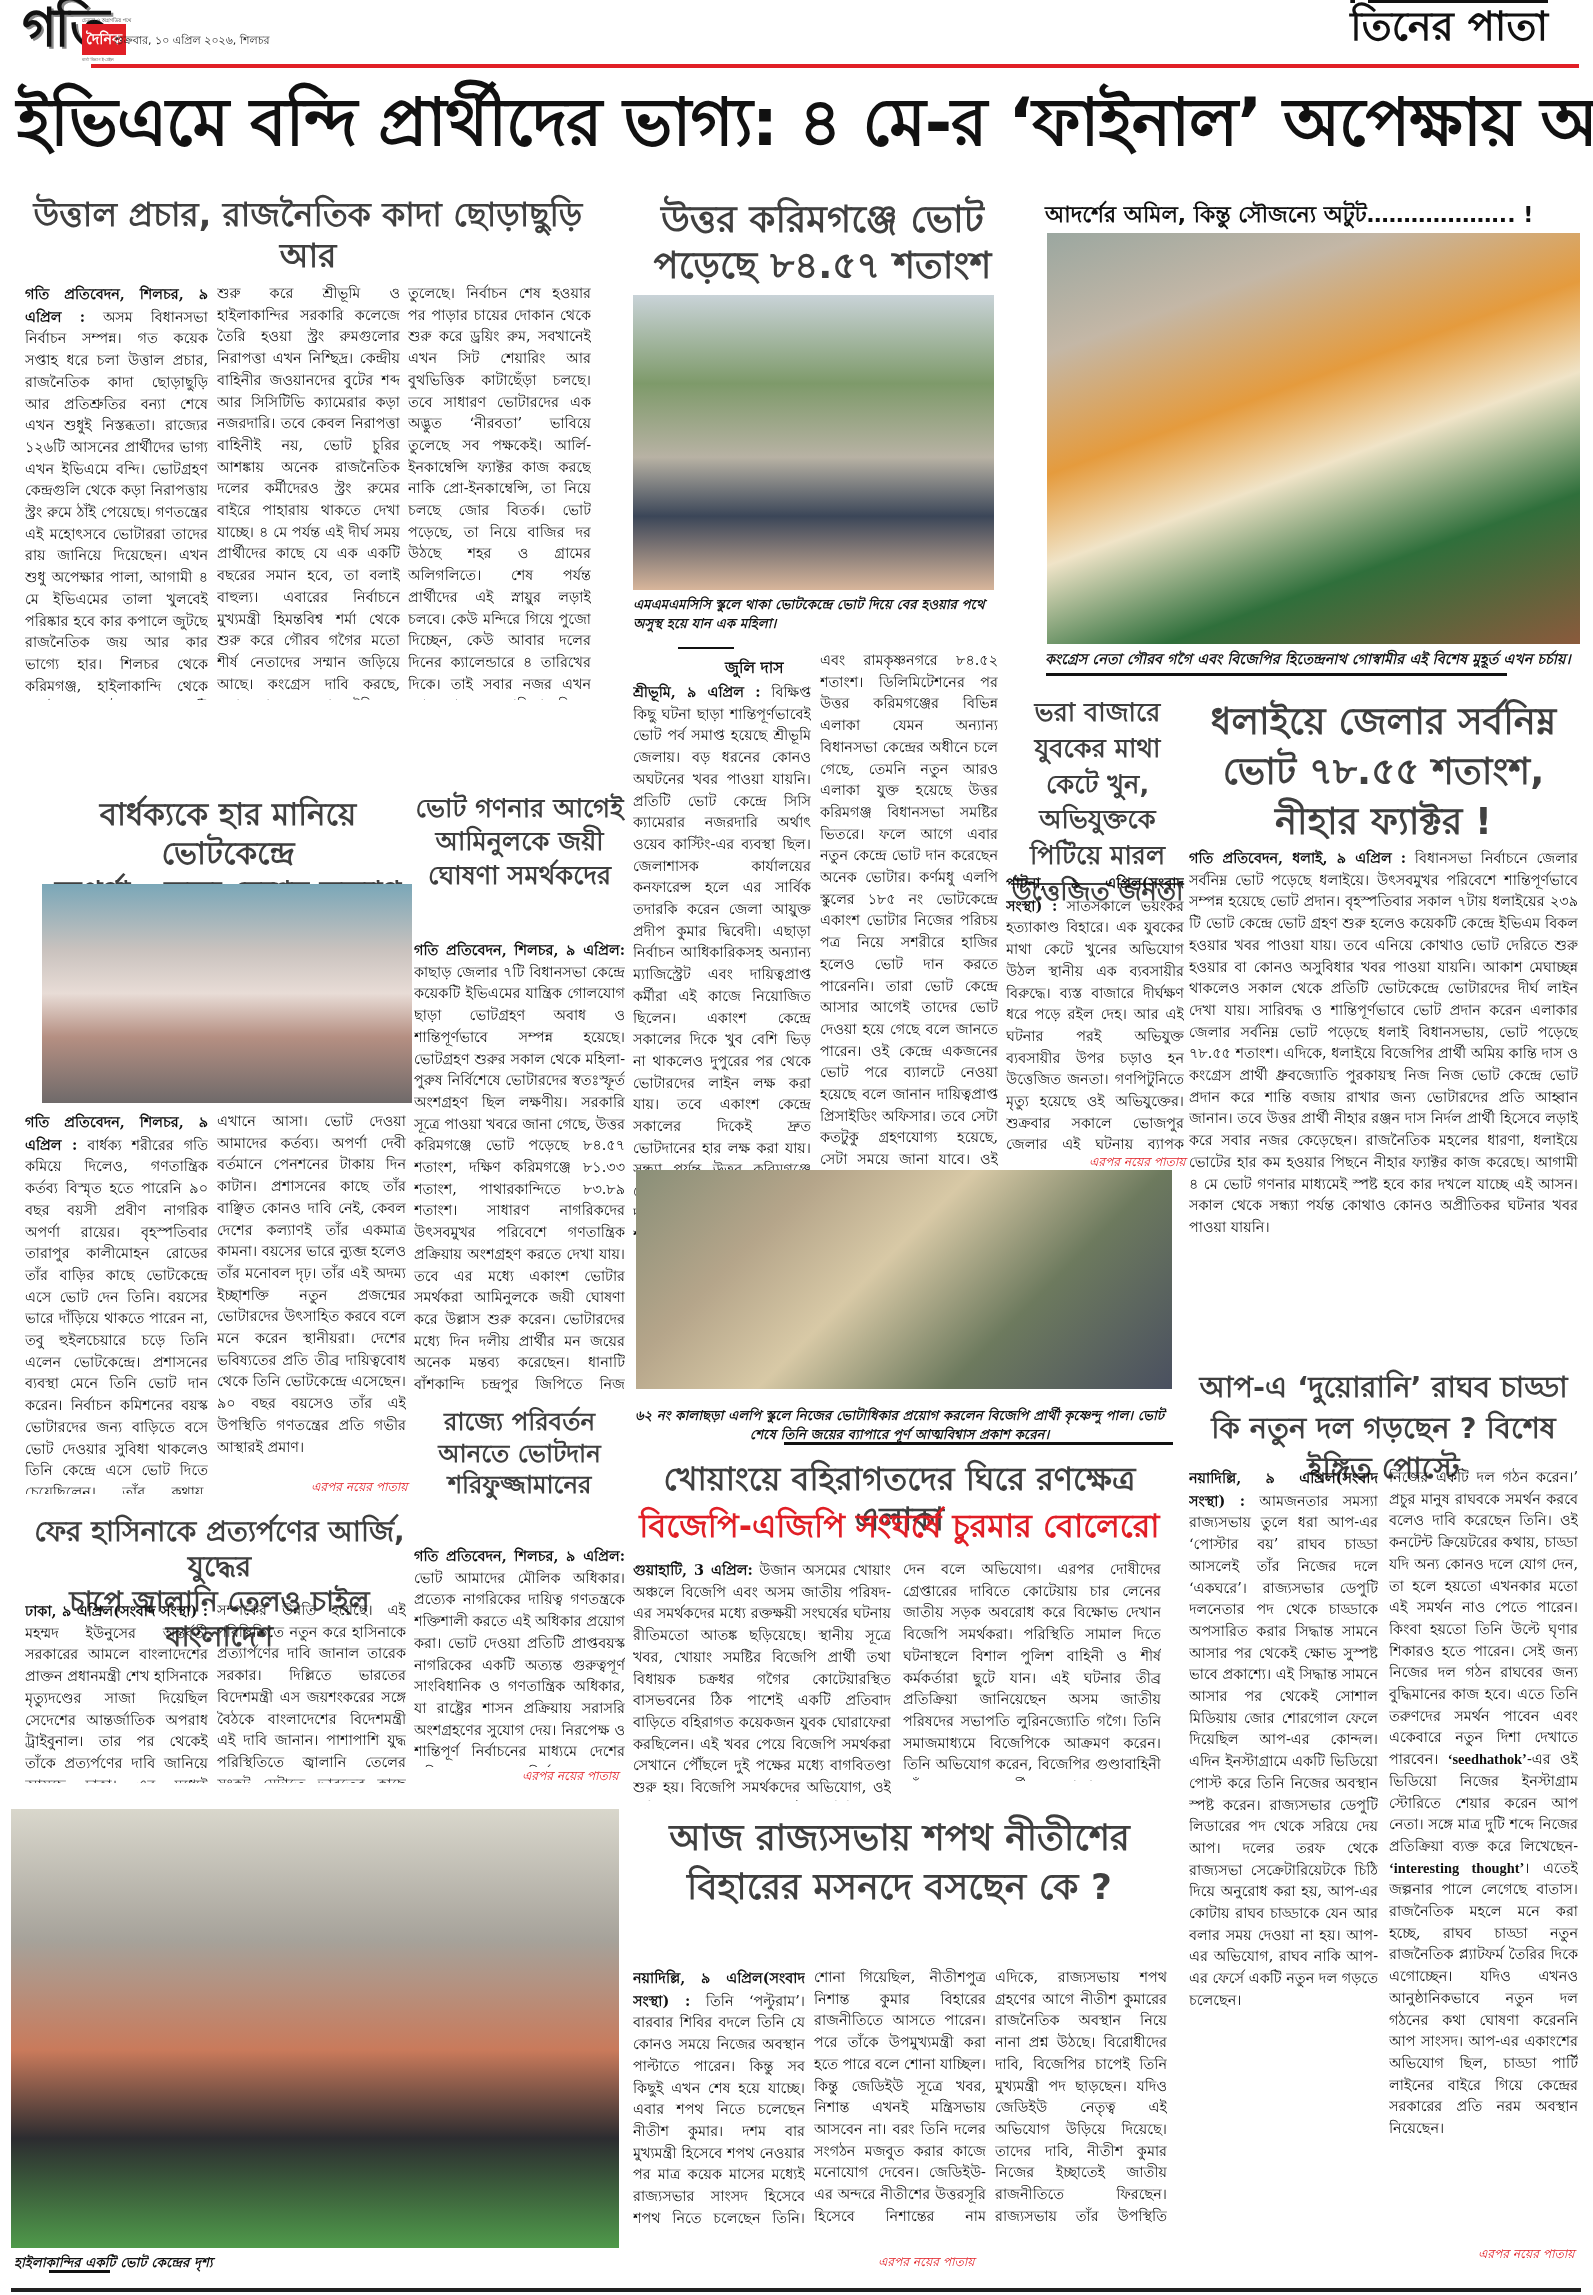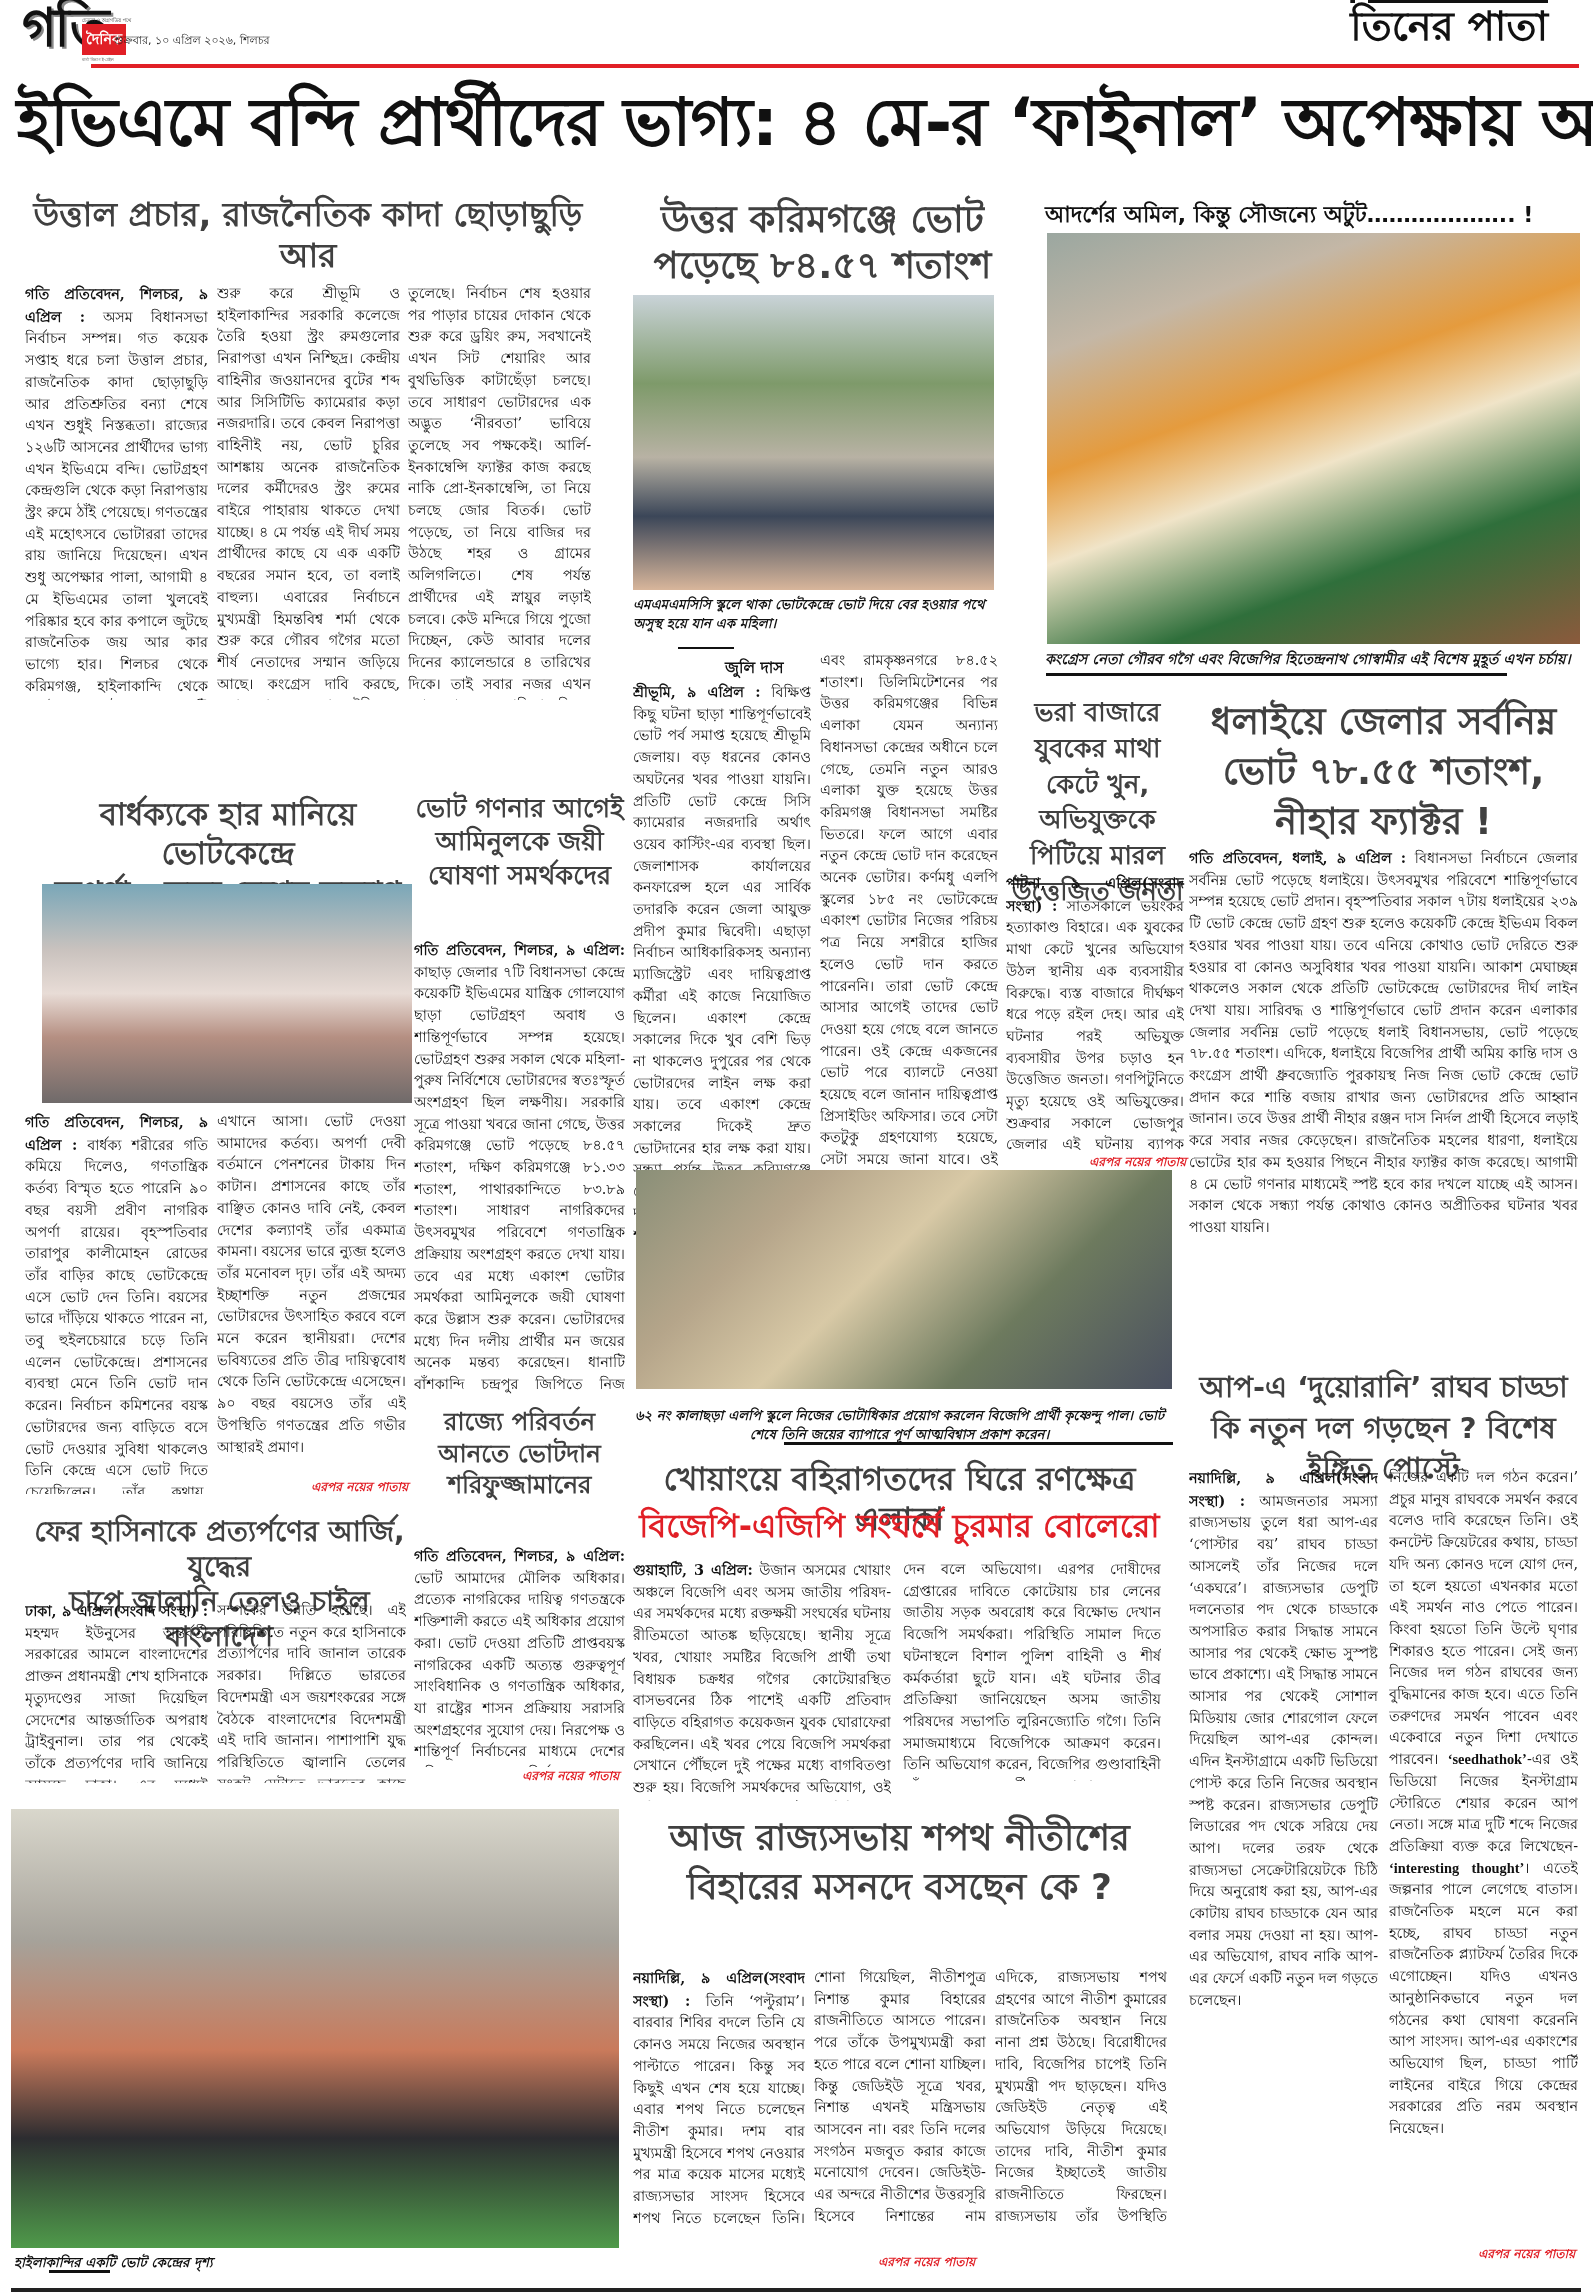--- a/index.html
+++ b/index.html
@@ -17,21 +17,21 @@
   .col-headline { font-weight: bold; text-align: center; line-height: 1.25; color: #404040; }
   .body-text { font-size: 14.4px; line-height: 21.7px; text-align: justify; color: #111; overflow: hidden; font-family: "DejaVu Serif", serif; }
   .byline { font-weight: bold; }
   .photo { background: linear-gradient(135deg, #8a8f78 0%, #b5a58a 25%, #d8c9a6 45%, #6d7a5e 70%, #4a5060 100%); }
   .photo.p-orange { background: linear-gradient(160deg, #9ba7a0 0%, #c4b7a6 20%, #e59b3d 40%, #f0e4c8 55%, #2f6f3b 75%, #8b5a3c 100%); }
   .photo.p-elder { background: linear-gradient(180deg, #7aa7b8 0%, #c9c2be 30%, #e8dcd6 50%, #b58f82 70%, #6f6a6a 100%); }
   .photo.p-street { background: linear-gradient(180deg, #c9d3d8 0%, #7e9a6a 30%, #b8b2a4 55%, #3b4658 75%, #d8b69b 100%); }
   .photo.p-queue { background: linear-gradient(180deg, #d9d7cc 0%, #a6a29a 30%, #c97a5b 55%, #2c2c30 75%, #4f9a4a 100%); }
   .caption { font-size: 13.3px; font-style: italic; font-weight: bold; line-height: 19px; color: #111; }
   .rule { background: #111; }
-  .cont-red { color: #e11f26; font-size: 12.2px; font-style: italic; font-weight: bold; text-align: center; }
+  .cont-red { color: #e11f26; font-size: 12.2px; font-style: italic; font-weight: normal; text-align: center; }
   .red-head { color: #e11f26; }
   .en { font-family: "Liberation Serif", serif; font-weight: bold; }
 </style>
 </head>
 <body>
 
 <div class="abs masthead-logo">গতি</div>
 <div class="abs tagline-small">চেতনা ও অগ্রগতির পথে</div>
 <div class="abs dainik-box">দৈনিক</div>
 <div class="abs dainik-sub">বার্তা বিভাগ ই-মেইল</div>

